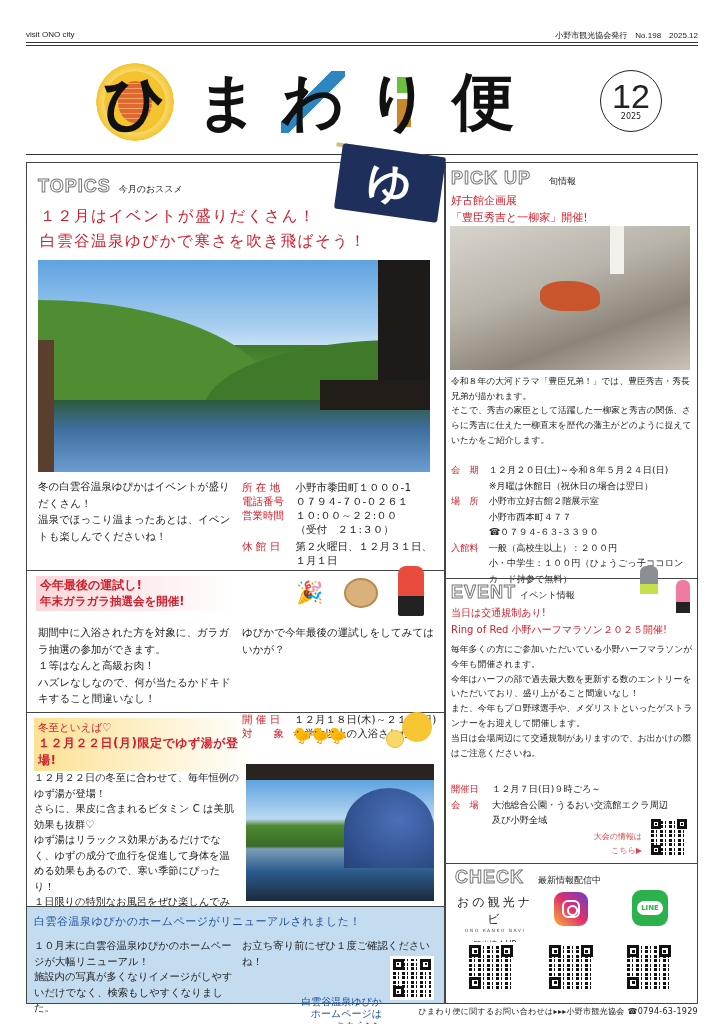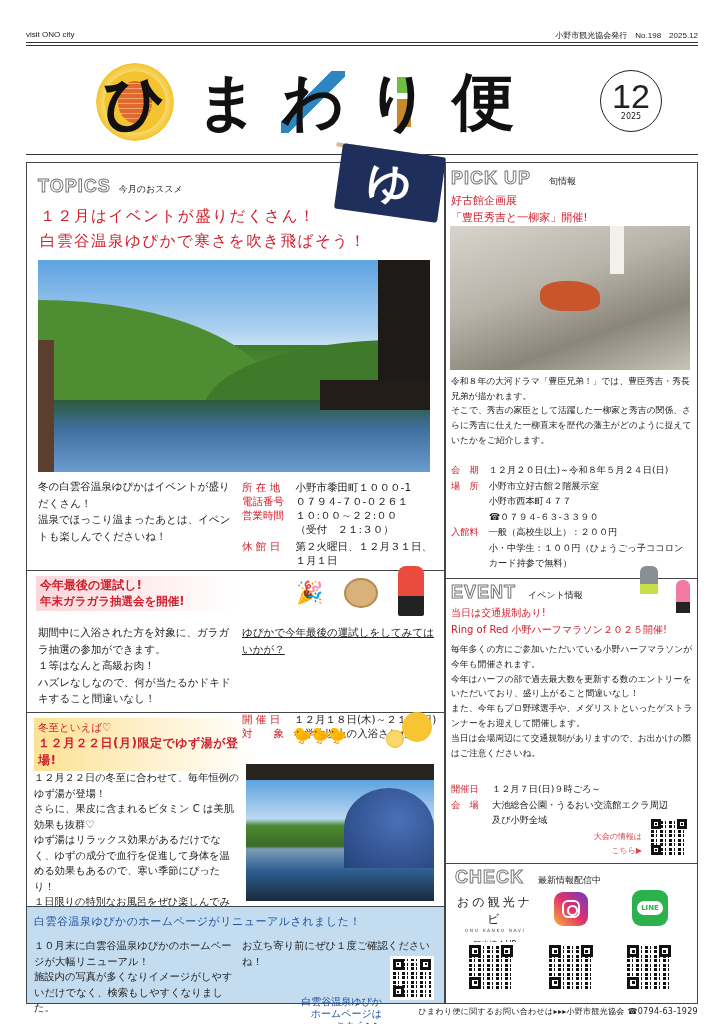--- a/index.html
+++ b/index.html
@@ -178,21 +178,21 @@
 </div>
 <div class="abs" style="left:296px;top:580px;font-size:22px;">🎉</div>
 <div class="abs" style="left:344px;top:578px;width:34px;height:30px;border-radius:50%;background:#d8b27a;border:2px solid #b8894e;"></div>
 <div class="abs" style="left:398px;top:566px;width:26px;height:50px;background:linear-gradient(#e94b3c 0 60%, #222 60%);border-radius:8px 8px 2px 2px;"></div>
 
 <div class="abs p" style="left:38px;top:624px;width:196px;">
   <div>期間中に入浴された方を対象に、ガラガラ抽選の参加ができます。</div>
   <div>１等はなんと高級お肉！</div>
   <div>ハズレなしなので、何が当たるかドキドキすること間違いなし！</div>
 </div>
-<div class="abs p" style="left:242px;top:624px;width:198px;text-decoration:underline;">ゆぴかで今年最後の運試しをしてみてはいかが？</div>
+<div class="abs p" style="left:242px;top:624px;width:198px;">ゆぴかで今年最後の運試しをしてみてはいかが？</div>
 <table class="abs info" style="left:242px;top:672px;width:200px;margin-top:40px;">
   <tbody>
       <tr>
         <td class="k">開 催 日</td>
         <td>１２月１８日(木)～２１日(日)</td>
       </tr>
   <tr>
         <td class="k">対　　象</td>
         <td>小学生以上の入浴された方</td>
       </tr>
@@ -258,20 +258,24 @@
   <div>そこで、秀吉の家臣として活躍した一柳家と秀吉の関係、さらに秀吉に仕えた一柳直末を歴代の藩主がどのように捉えていたかをご紹介します。</div>
 </div>
 
 <table class="abs info info2" style="left:451px;top:462px;width:244px;">
   <tbody>
       <tr>
         <td class="k">会　期</td>
         <td>１２月２０日(土)～令和８年５月２４日(日)</td>
       </tr>
   <tr>
+        <td class="k"></td>
+        <td>※月曜は休館日（祝休日の場合は翌日）</td>
+      </tr>
+  <tr>
         <td class="k">場　所</td>
         <td>小野市立好古館２階展示室</td>
       </tr>
   <tr>
         <td class="k"></td>
         <td>小野市西本町４７７</td>
       </tr>
   <tr>
         <td class="k"></td>
         <td>☎０７９４-６３-３３９０</td>
@@ -288,21 +292,21 @@
         <td class="k"></td>
         <td>カード持参で無料）</td>
       </tr>
 </tbody>
   </table>
 
 <div class="abs hline" style="left:446px;top:578px;width:251px;"></div>
 
 <div class="abs" style="left:451px;top:582px;display:flex;align-items:baseline;">
   <span class="sect-title">EVENT</span>
-  <span class="sect-sub" style="margin-left:12px">イベント情報</span>
+  <span class="sect-sub" style="margin-left:4px">イベント情報</span>
 </div>
 <div class="abs" style="left:640px;top:566px;width:18px;height:40px;background:linear-gradient(#8a8f96 0 45%, #c6e04a 45% 70%, transparent 70%);border-radius:6px;"></div>
 <div class="abs" style="left:676px;top:580px;width:14px;height:44px;background:linear-gradient(#f07aa0 0 50%, #222 50% 75%, transparent 75%);border-radius:6px;"></div>
 <div class="abs red" style="left:451px;top:604px;font-size:10px;line-height:17px;">
   <div>当日は交通規制あり!</div>
   <div>Ring of Red 小野ハーフマラソン２０２５開催!</div>
 </div>
 <div class="abs p" style="left:451px;top:642px;width:244px;font-size:8.8px;line-height:14.8px;">
   <div>毎年多くの方にご参加いただいている小野ハーフマラソンが今年も開催されます。</div>
   <div>今年はハーフの部で過去最大数を更新する数のエントリーをいただいており、盛り上がること間違いなし！</div>

